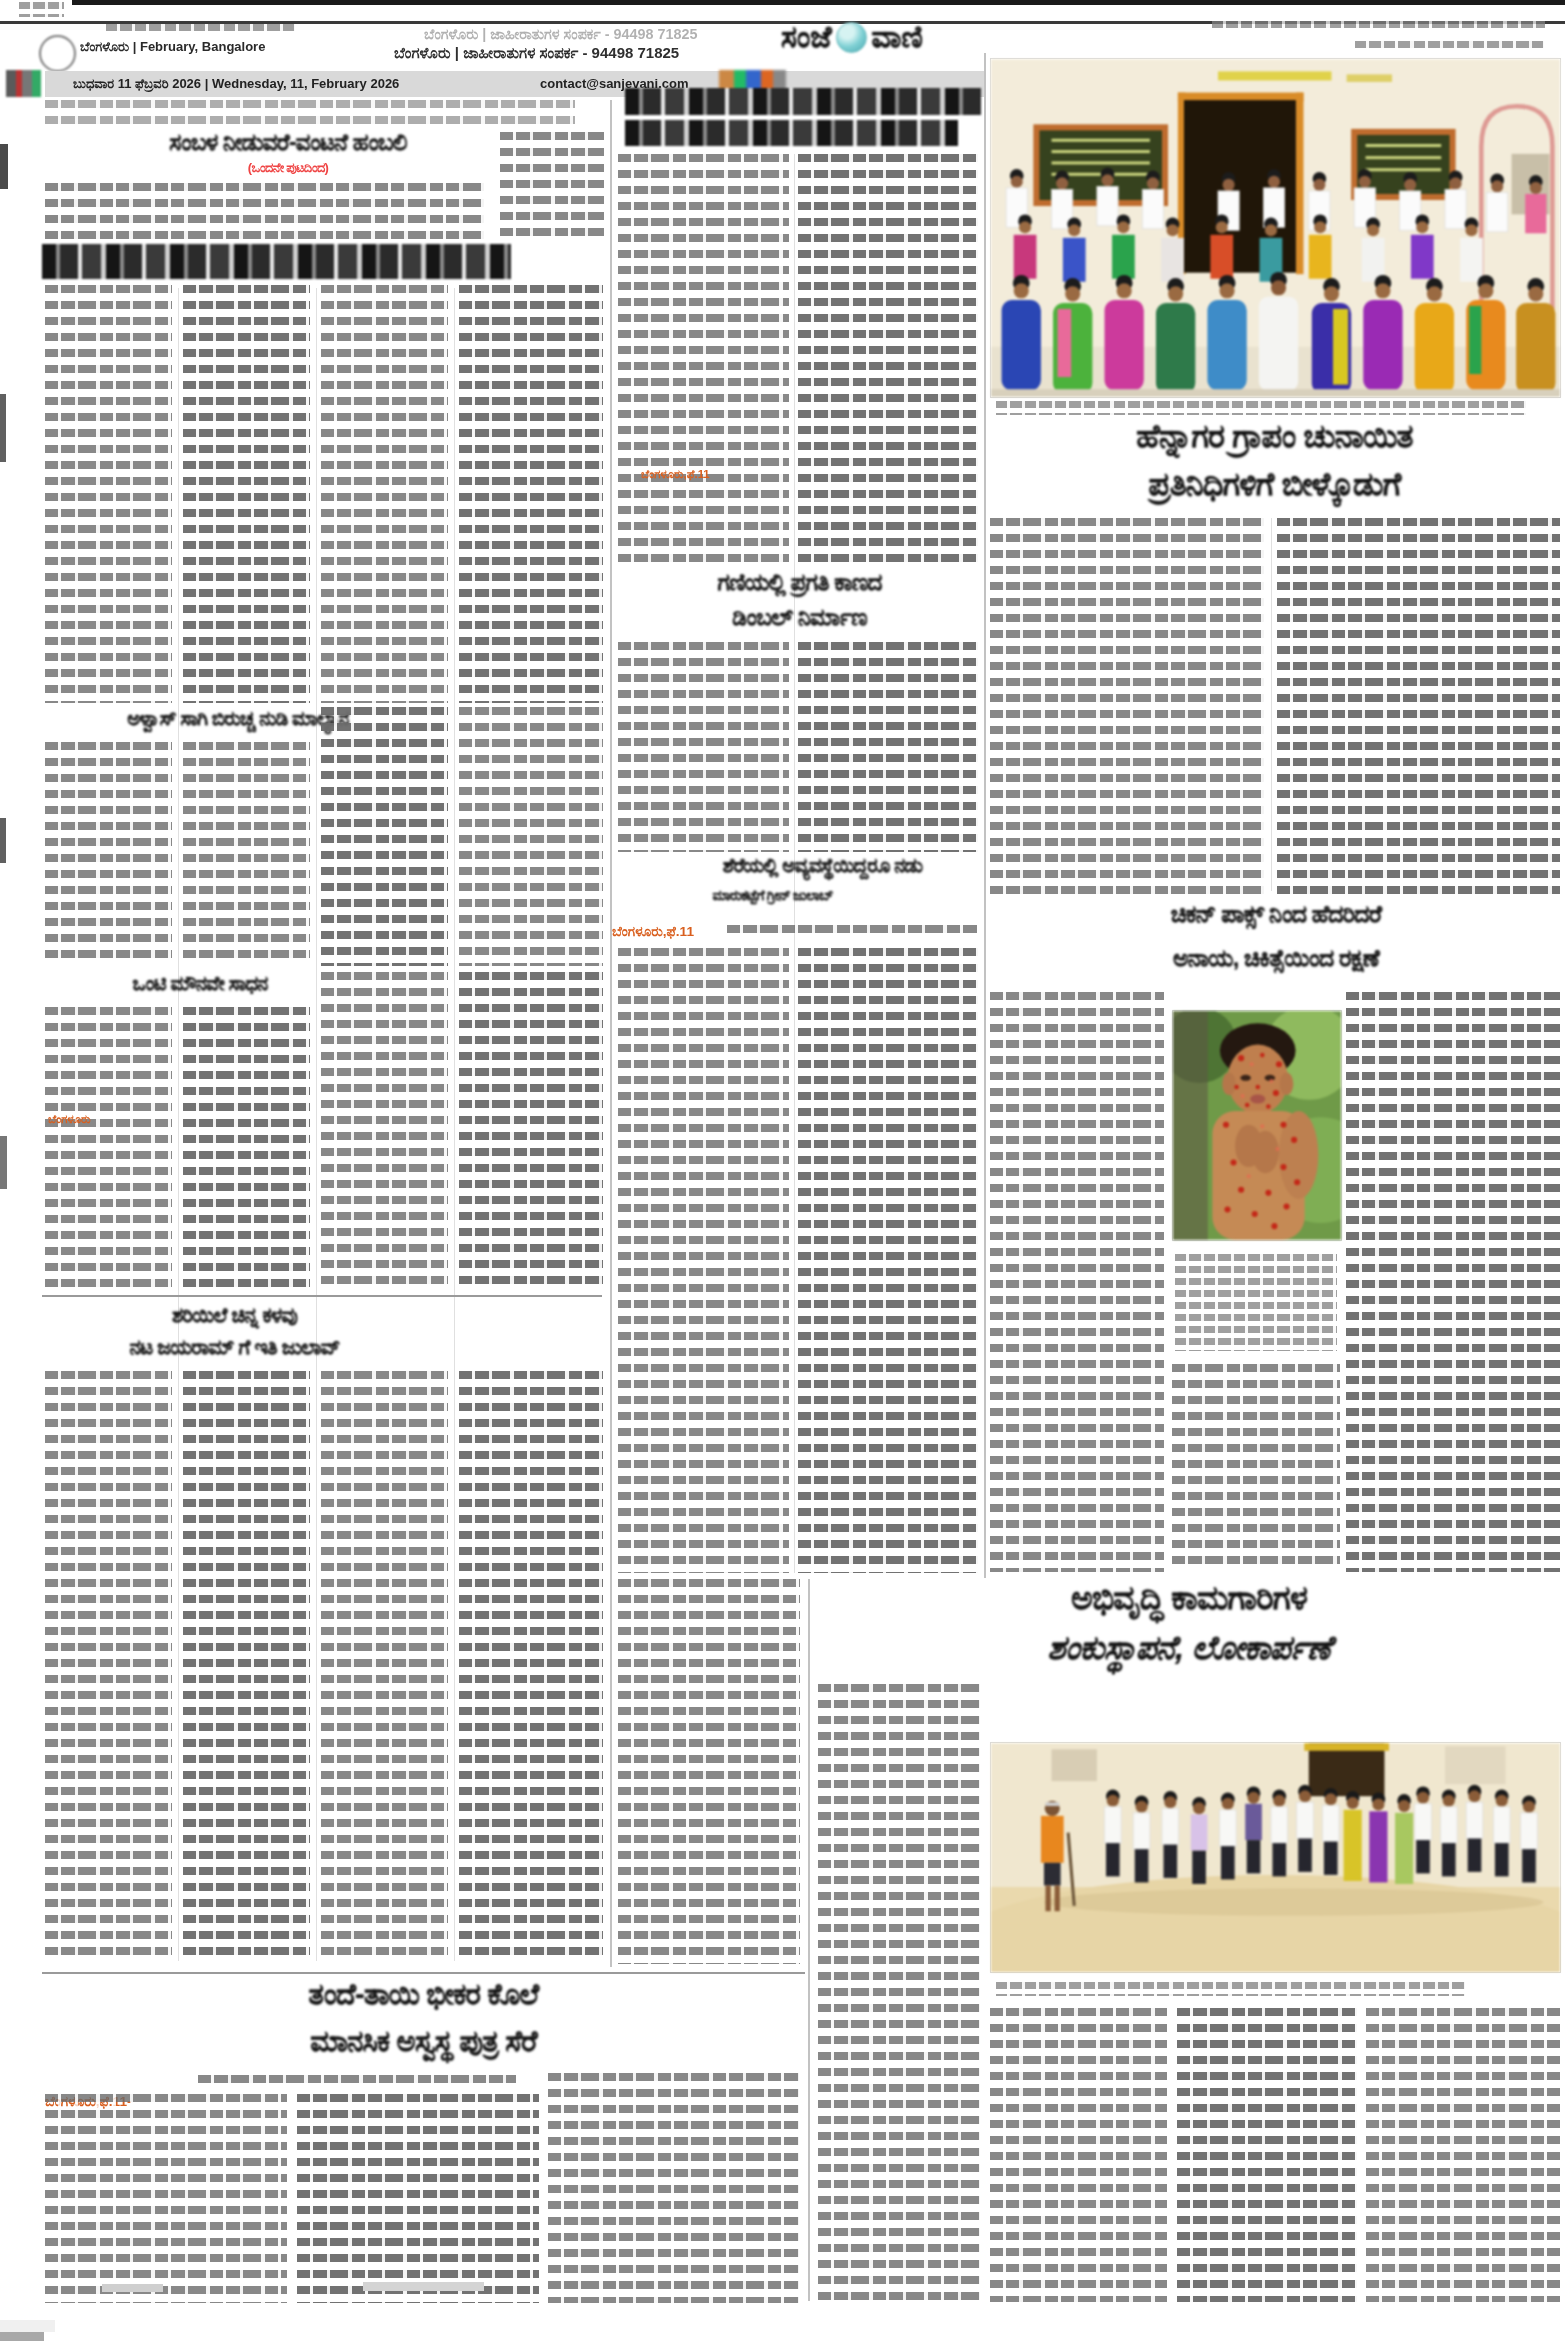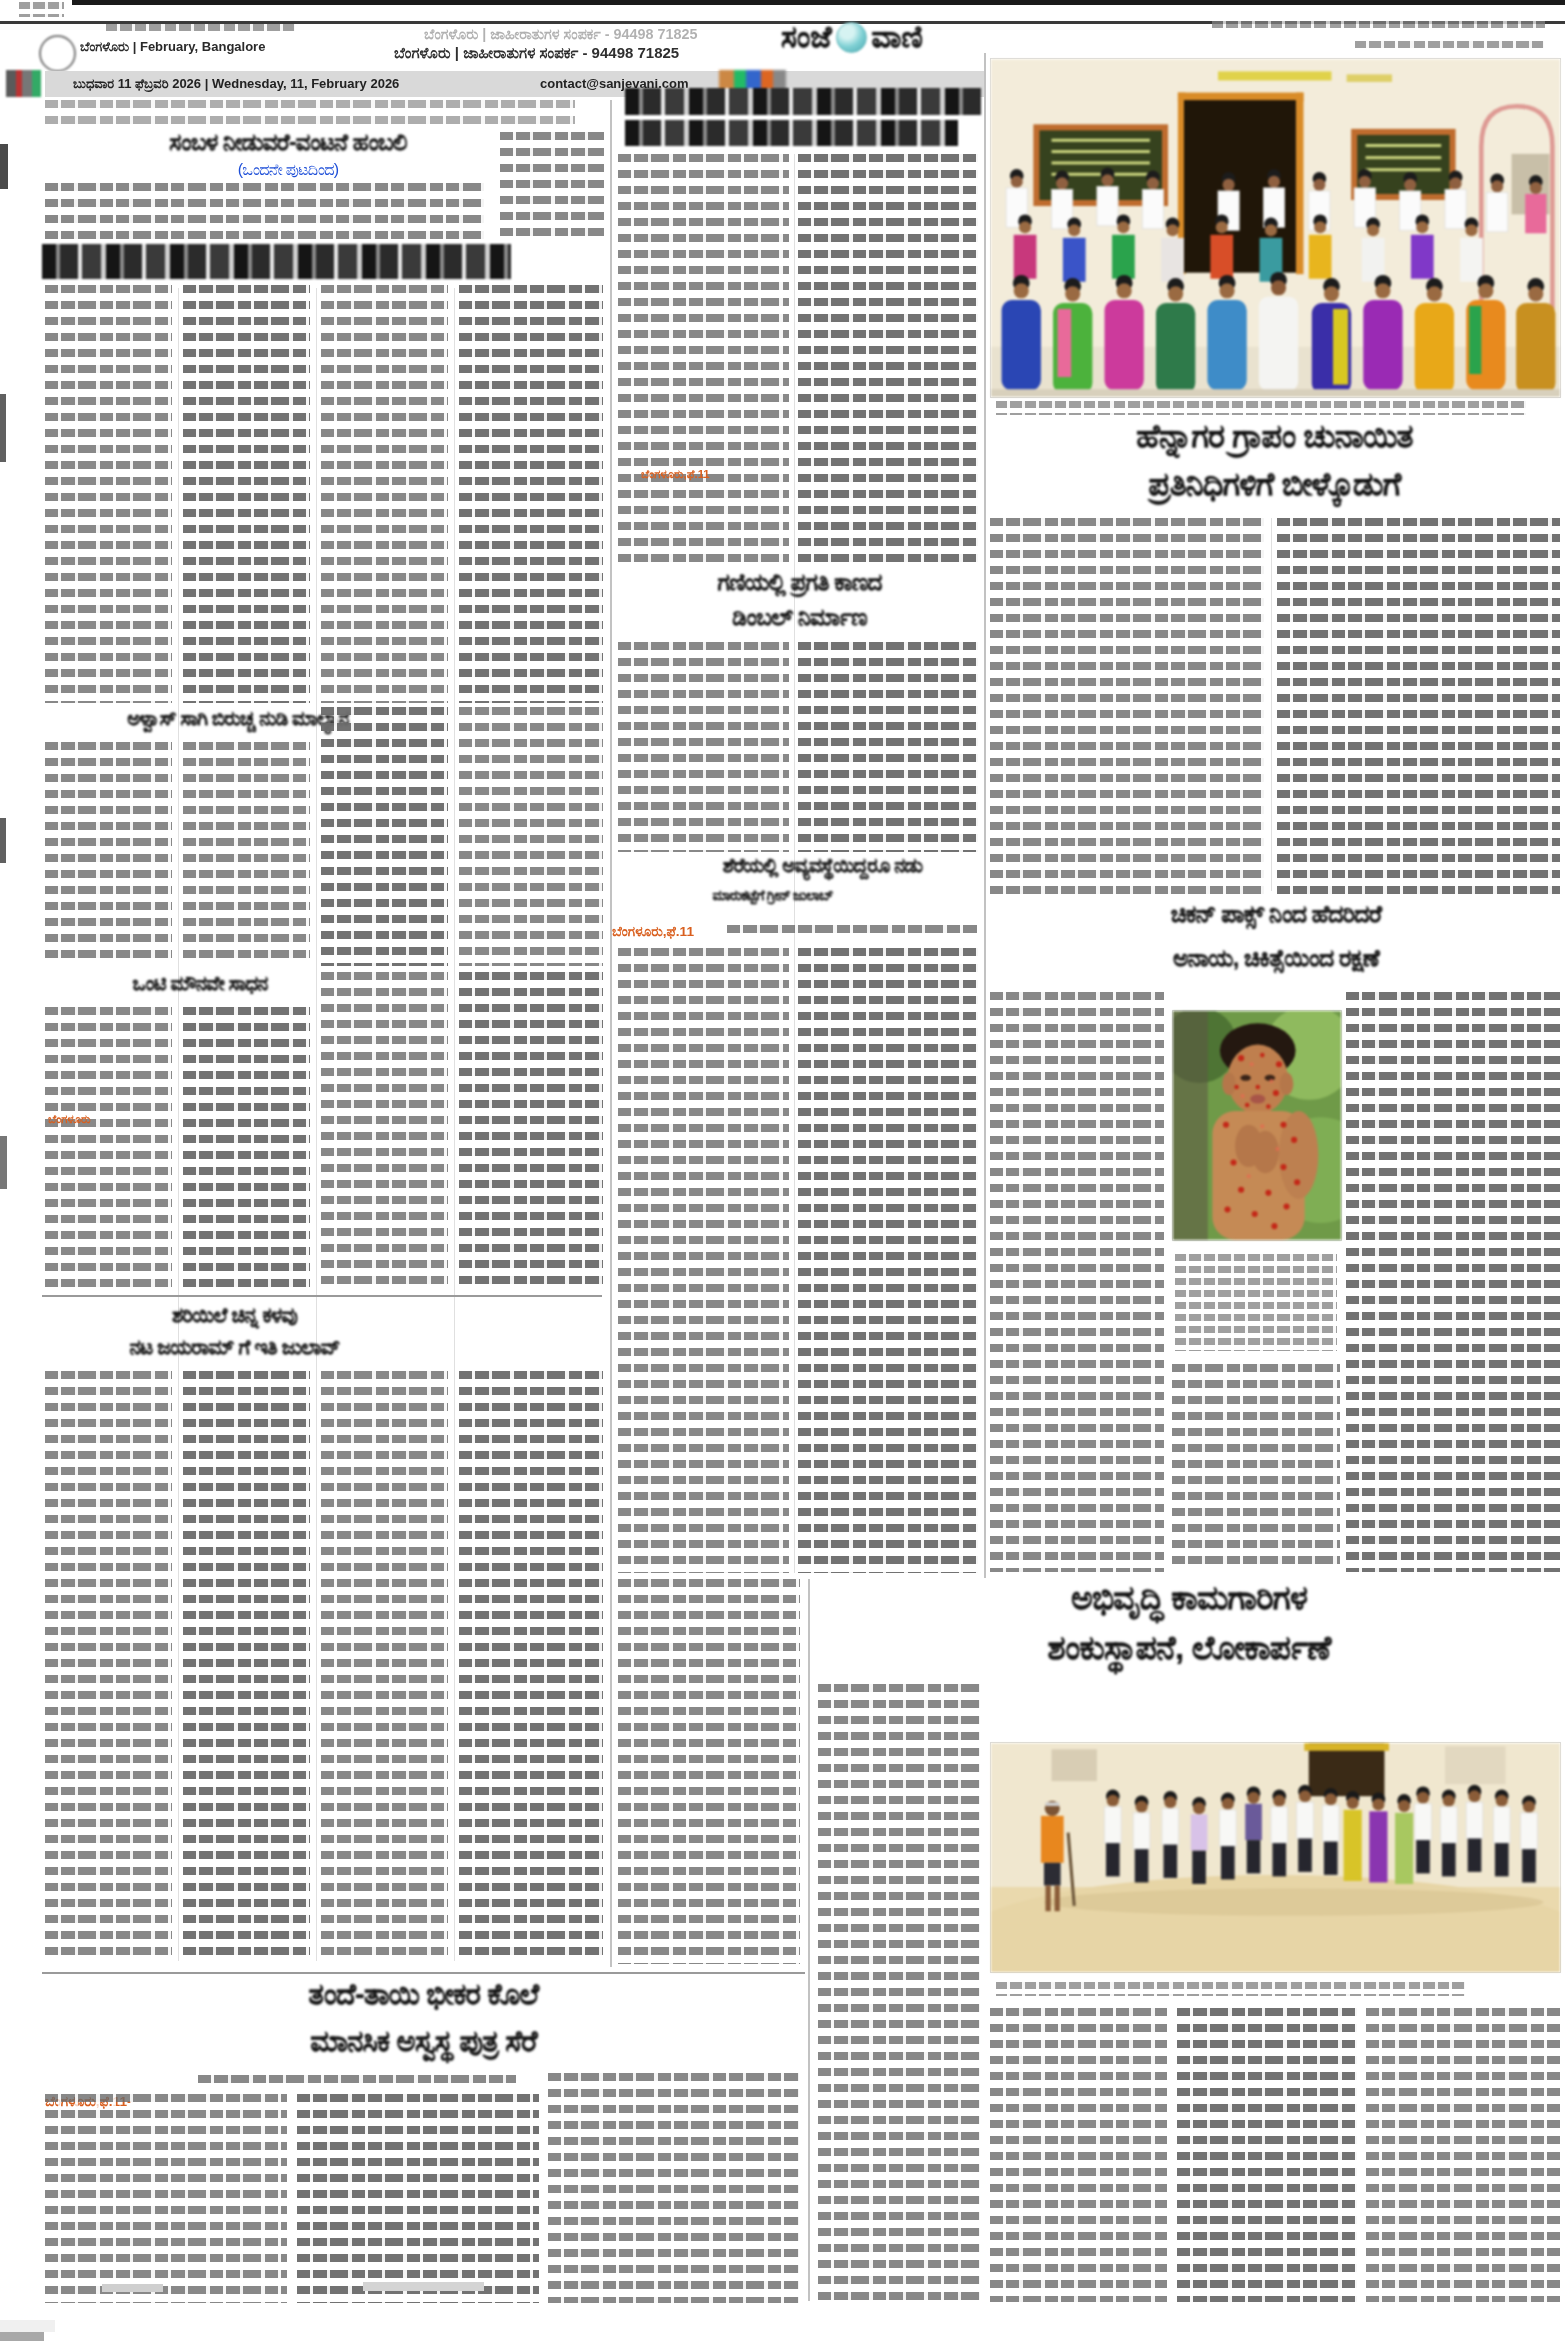--- a/index.html
+++ b/index.html
@@ -84,21 +84,21 @@
   <div class="rv" style="left:808px;top:1579px;width:1.5px;height:722px;"></div>
   <div class="rv" style="left:178px;top:288px;width:0.8px;height:1673px;opacity:.5;"></div>
   <div class="rv" style="left:316px;top:288px;width:0.8px;height:1673px;opacity:.5;"></div>
   <div class="rv" style="left:454px;top:288px;width:0.8px;height:1673px;opacity:.5;"></div>
   <div class="rv" style="left:794px;top:154px;width:0.8px;height:1419px;opacity:.5;"></div>
   <div class="rv" style="left:1271px;top:518px;width:0.8px;height:373px;opacity:.5;"></div>
 
   <div class="tx lt" style="left:45px;top:100px;width:530px;height:26px;"></div>
   <div class="tx" style="left:500px;top:132px;width:104px;height:109px;"></div>
   <div class="kh" style="left:76px;top:129px;width:424px;height:30px;font-size:23px;">ಸಂಬಳ ನೀಡುವರೆ-ವಂಟನೆ ಹಂಬಲಿ</div>
-  <div class="kh" style="left:182px;top:161px;width:212px;height:16.7px;font-size:16px;filter:blur(0.5px);text-shadow:none;font-weight:normal;color:#1d4ed8;">(ಒಂದನೇ ಪುಟದಿಂದ)</div>
+  <div class="kh" style="left:182px;top:161px;width:212px;height:16.7px;font-size:13px;filter:blur(0.5px);text-shadow:none;font-weight:bold;color:#ef4444;">(ಒಂದನೇ ಪುಟದಿಂದ)</div>
   <div class="tx" style="left:45px;top:183px;width:439px;height:56px;"></div>
   <div class="nh" style="left:42px;top:244px;width:469px;height:35px;"></div>
 
   <div class="tx" style="left:45px;top:285px;width:127px;height:418px;"></div>
   <div class="tx dk" style="left:183px;top:285px;width:127px;height:418px;"></div>
   <div class="tx" style="left:321px;top:285px;width:127px;height:418px;"></div>
   <div class="tx dk" style="left:459px;top:285px;width:144px;height:418px;"></div>
 
   <div class="kh" style="left:83px;top:707px;width:310px;height:29px;font-size:19.7px;">ಅಳ್ವಾಸ್ ಸಾಗಿ ಬಿರುಚ್ಚ ನುಡಿ ಮಾಲ್ಯಾನ</div>
   <div class="tx" style="left:45px;top:742px;width:127px;height:224px;"></div>
@@ -400,21 +400,21 @@
         <circle cx="118" cy="152" r="2.5"></circle>
           <circle cx="138" cy="182" r="2.5"></circle>
           <circle cx="100" cy="218" r="2.5"></circle>
       </g>
     </svg>
   </div>
   <div class="cap" style="left:1175px;top:1254px;width:162px;height:97px;"></div>
   <div class="tx" style="left:1172px;top:1364px;width:168px;height:207px;"></div>
 
   <div class="kh" style="left:818px;top:1579px;width:742px;height:47px;font-size:33px;">ಅಭಿವೃದ್ಧಿ ಕಾಮಗಾರಿಗಳ</div>
-  <div class="kh" style="left:818px;top:1629px;width:742px;height:47px;font-size:33px;">ಶಂಕುಸ್ಥಾಪನೆ, ಲೋಕಾರ್ಪಣೆ</div>
+  <div class="kh" style="left:818px;top:1629px;width:742px;height:47px;font-size:33px;font-style:italic;">ಶಂಕುಸ್ಥಾಪನೆ, ಲೋಕಾರ್ಪಣೆ</div>
   <div class="tx" style="left:818px;top:1684px;width:162px;height:618px;"></div>
 
   <div class="photo" style="left:990px;top:1742px;width:569px;height:229px;">
     <svg width="569" height="229" viewBox="0 0 752 302" xmlns="http://www.w3.org/2000/svg">
       <rect width="752" height="302" fill="#f0e7cf"></rect>
       <rect x="80" y="8" width="60" height="42" fill="#d8cdb4"></rect>
       <rect x="600" y="4" width="80" height="50" fill="#e2d8c0"></rect>
       <rect x="420" y="0" width="100" height="70" fill="#3a2a16"></rect>
       <rect x="414" y="0" width="112" height="10" fill="#d8b428"></rect>
       <rect x="0" y="190" width="752" height="112" fill="#ead9ad"></rect>

